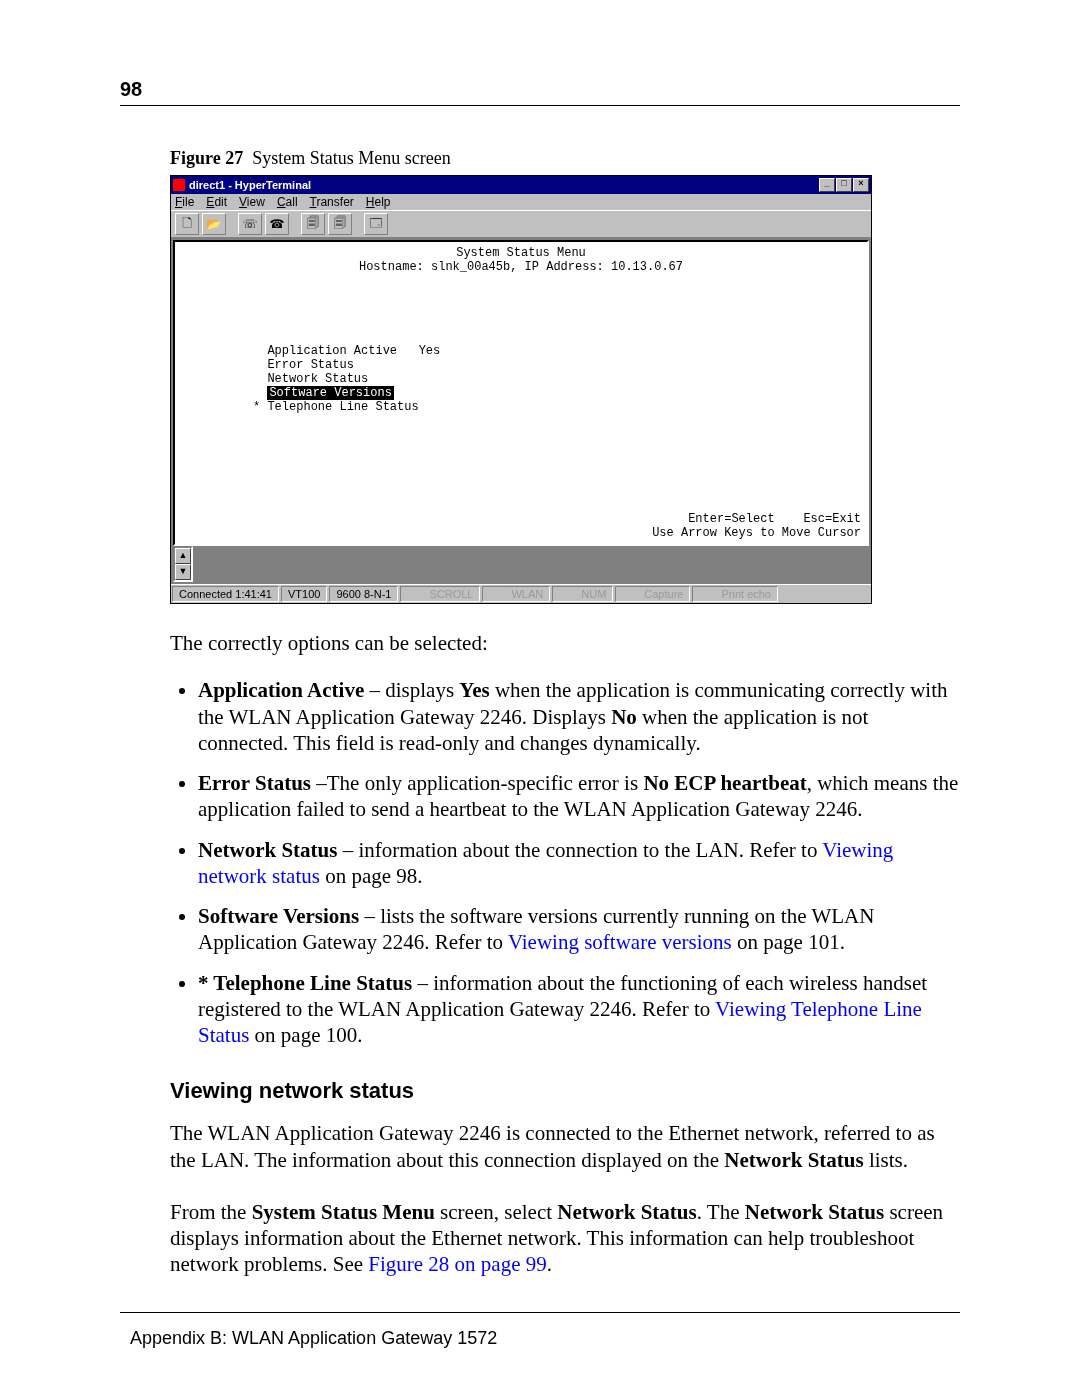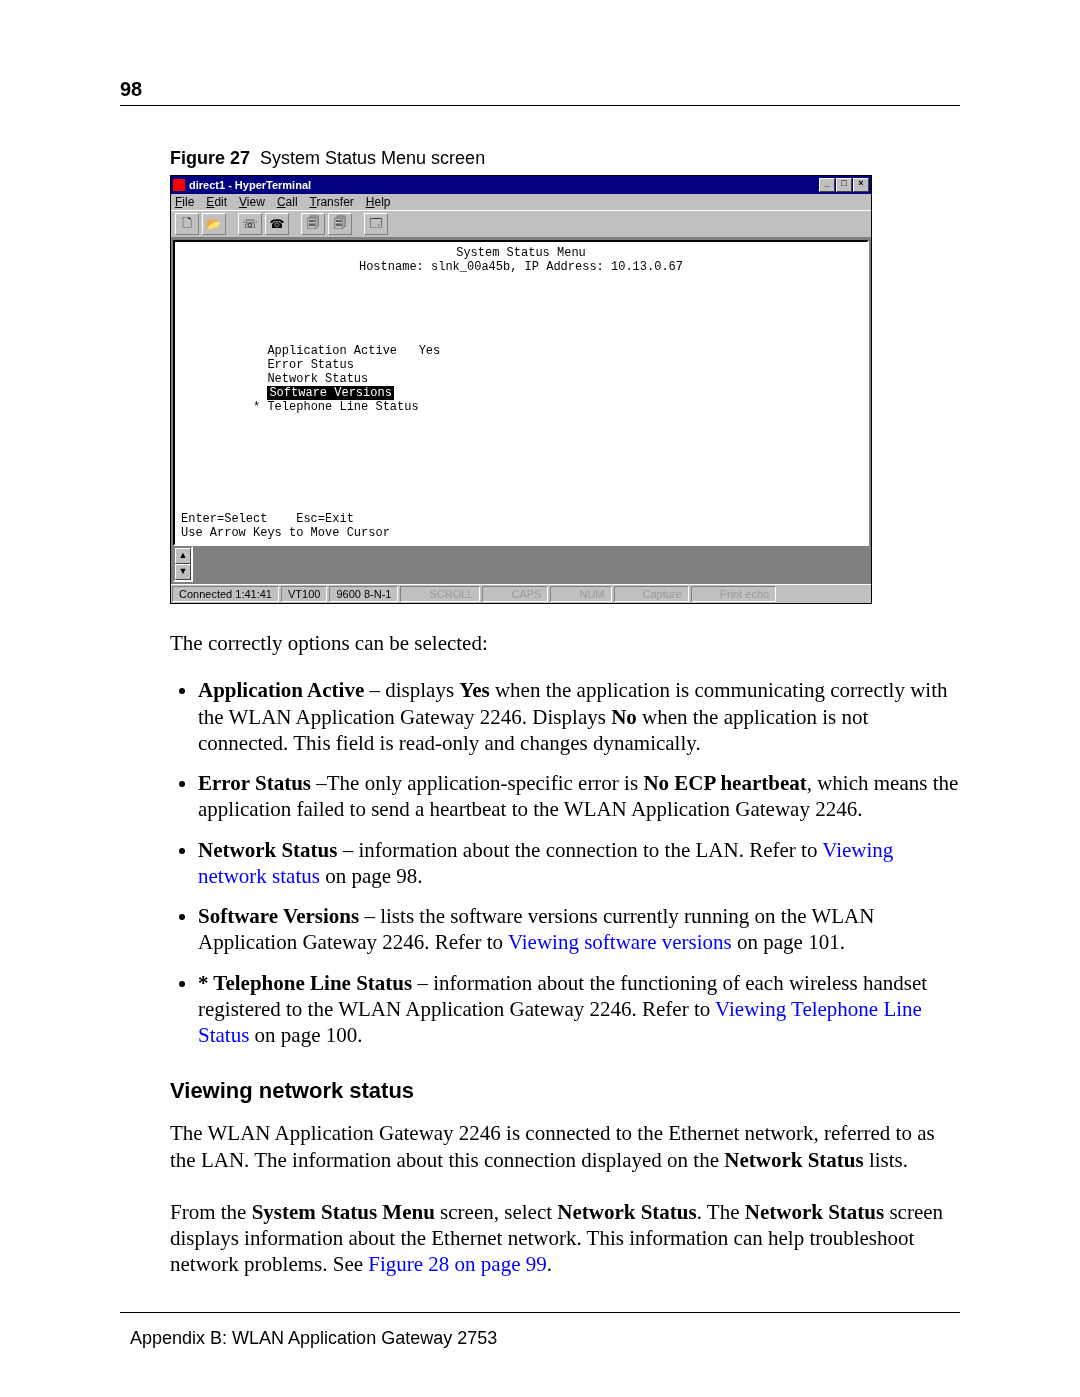--- a/index.html
+++ b/index.html
@@ -21,21 +21,21 @@
     font-weight: bold;
     font-size: 20px;
     margin-bottom: 4px;
   }
   .top-rule {
     border: none;
     border-top: 1px solid #000;
     margin: 0 0 42px 0;
   }
   .figure-caption {
-    font-family: Liberation Sans, sans-serif;
+    font-family: Liberation Serif, serif;
     font-size: 18px;
     margin-left: 50px;
     margin-bottom: 6px;
   }
   .figure-caption b { font-weight: bold; }
   .figure-wrap {
     margin-left: 50px;
     width: 728px;
   }
   .ht-window {
@@ -272,34 +272,34 @@
             <span>Error Status</span>
             <span>Network Status</span>
             <span class="selected">Software Versions</span>                 ​
           <span>* Telephone Line Status</span></div>
 
 
 
 
 
 
-<div style="text-align:left"><span>Enter=Select    Esc=Exit</span>
+<div style="text-align:right"><span>Enter=Select    Esc=Exit</span>
 <span>Use Arrow Keys to Move Cursor</span></div></div>
         <div class="vscroll">
           <div class="sb-btn">▲</div>
           <div class="sb-track"></div>
           <div class="sb-btn">▼</div>
         </div>
       </div>
       <div class="ht-status">
         <span class="cell">Connected 1:41:41</span>
         <span class="cell">VT100</span>
         <span class="cell">9600 8-N-1</span>
         <span class="cell dim">SCROLL</span>
-        <span class="cell dim">CAPS</span>
+        <span class="cell dim">WLAN</span>
         <span class="cell dim">NUM</span>
         <span class="cell dim">Capture</span>
         <span class="cell dim">Print echo</span>
       </div>
     </div>
   </div>
 
   <p class="body-text">The correctly options can be selected:</p>
 
   <ul class="opts">
@@ -324,15 +324,15 @@
 
   <p class="body-text" style="margin-top:0">
     <span>The WLAN Application Gateway 2246 is connected to the Ethernet network, referred to as the LAN. The information about this connection displayed on the </span><span class="bold">Network Status</span><span> lists.</span>
   </p>
 
   <p class="body-text">
     <span>From the </span><span class="bold">System Status Menu</span><span> screen, select </span><span class="bold">Network Status</span><span>. The </span><span class="bold">Network Status</span><span> screen displays information about the Ethernet network. This information can help troubleshoot network problems. See </span><a class="link">Figure 28 on page 99</a><span>.</span>
   </p>
 
   <hr class="footer-rule">
-  <div class="footer-text">Appendix B: WLAN Application Gateway 2753</div>
+  <div class="footer-text">Appendix B: WLAN Application Gateway 1572</div>
 
 </div>
 
 </body></html>

